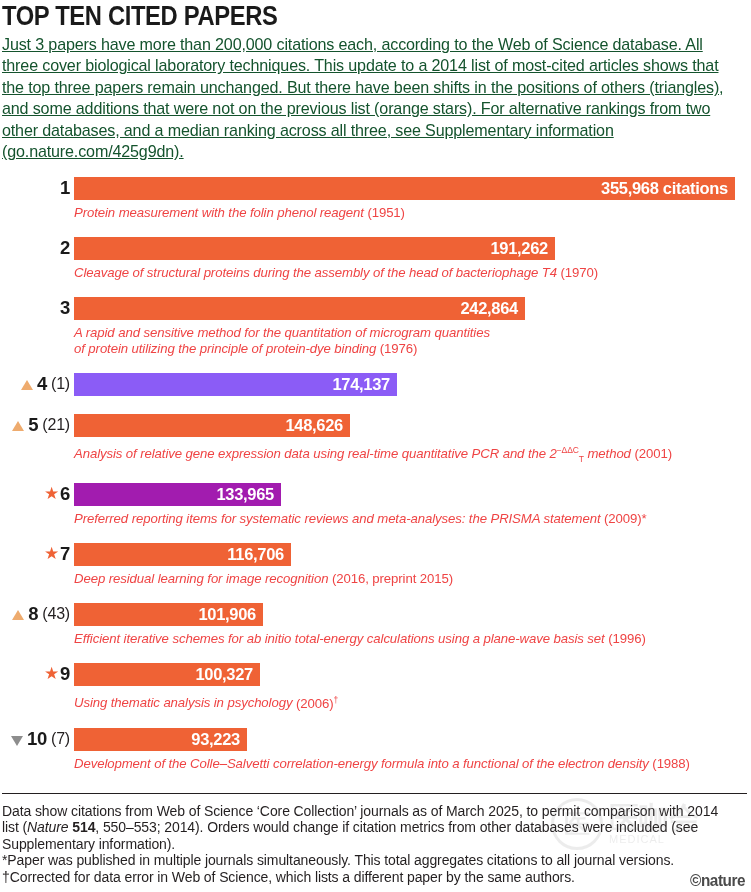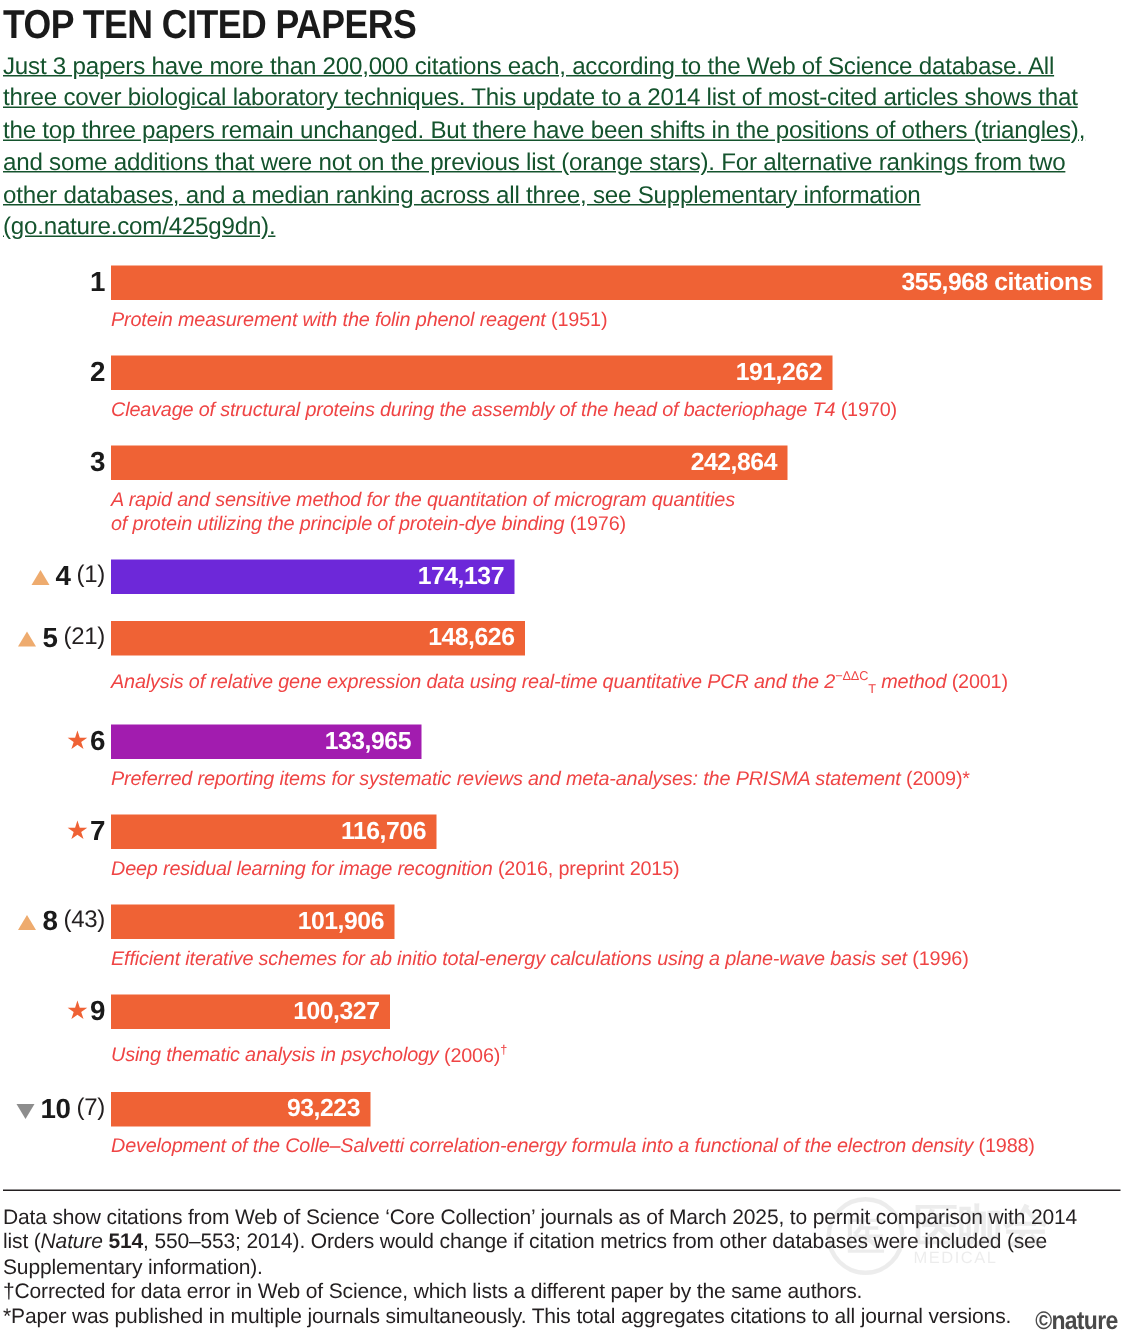--- a/index.html
+++ b/index.html
@@ -269,21 +269,21 @@
       </div>
       <div class="row">
         <div class="bar-line">
           <div class="rankbox">
             <div class="marker">
               <div class="tri-up"></div>
             </div>
             <span class="rank-num">4</span>
             <span class="prev-rank">(1)</span>
           </div>
-          <div class="bar" style="width: 269px; background: #6d28d9;">
+          <div class="bar" style="width: 323px; background: #8b5cf6;">
             <span class="bar-value">174,137</span>
           </div>
         </div>
         <div class="spacer"></div>
       </div>
       <div class="row">
         <div class="bar-line">
           <div class="rankbox">
             <div class="marker">
               <div class="tri-up"></div>
@@ -374,22 +374,22 @@
         </div>
         <div class="caption">Development of the Colle–Salvetti correlation-energy formula into a functional of the electron density <span class="roman">(1988)</span></div>
         <div class="spacer"></div>
       </div>
     </div>
 
   <div class="rule"></div>
 
   <div class="footnotes">
     <p id="fn1">Data show citations from Web of Science ‘Core Collection’ journals as of March 2025, to permit comparison with 2014 list (<em>Nature</em> <b>514</b>, 550–553; 2014). Orders would change if citation metrics from other databases were included (see Supplementary information).</p>
+    <p>*Paper was published in multiple journals simultaneously. This total aggregates citations to all journal versions.</p>
     <p>†Corrected for data error in Web of Science, which lists a different paper by the same authors.</p>
-    <p>*Paper was published in multiple journals simultaneously. This total aggregates citations to all journal versions.</p>
   </div>
 
   <div class="watermark">
     <div class="wm-circle">医</div>
     <div>
       <div class="wm-text">医咖会</div>
       <div class="wm-sub">MEDICAL</div>
     </div>
   </div>
 

